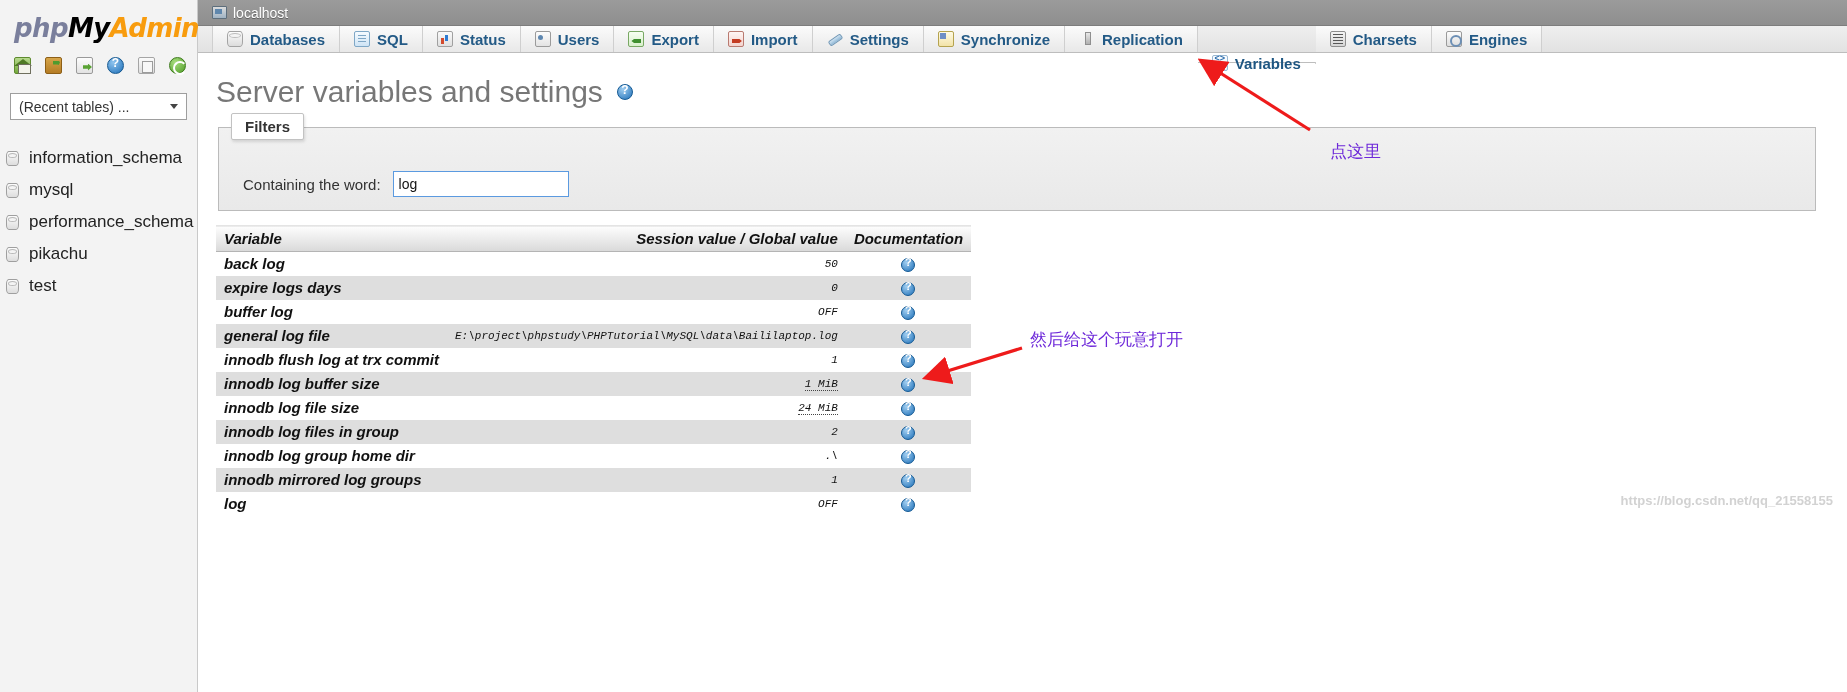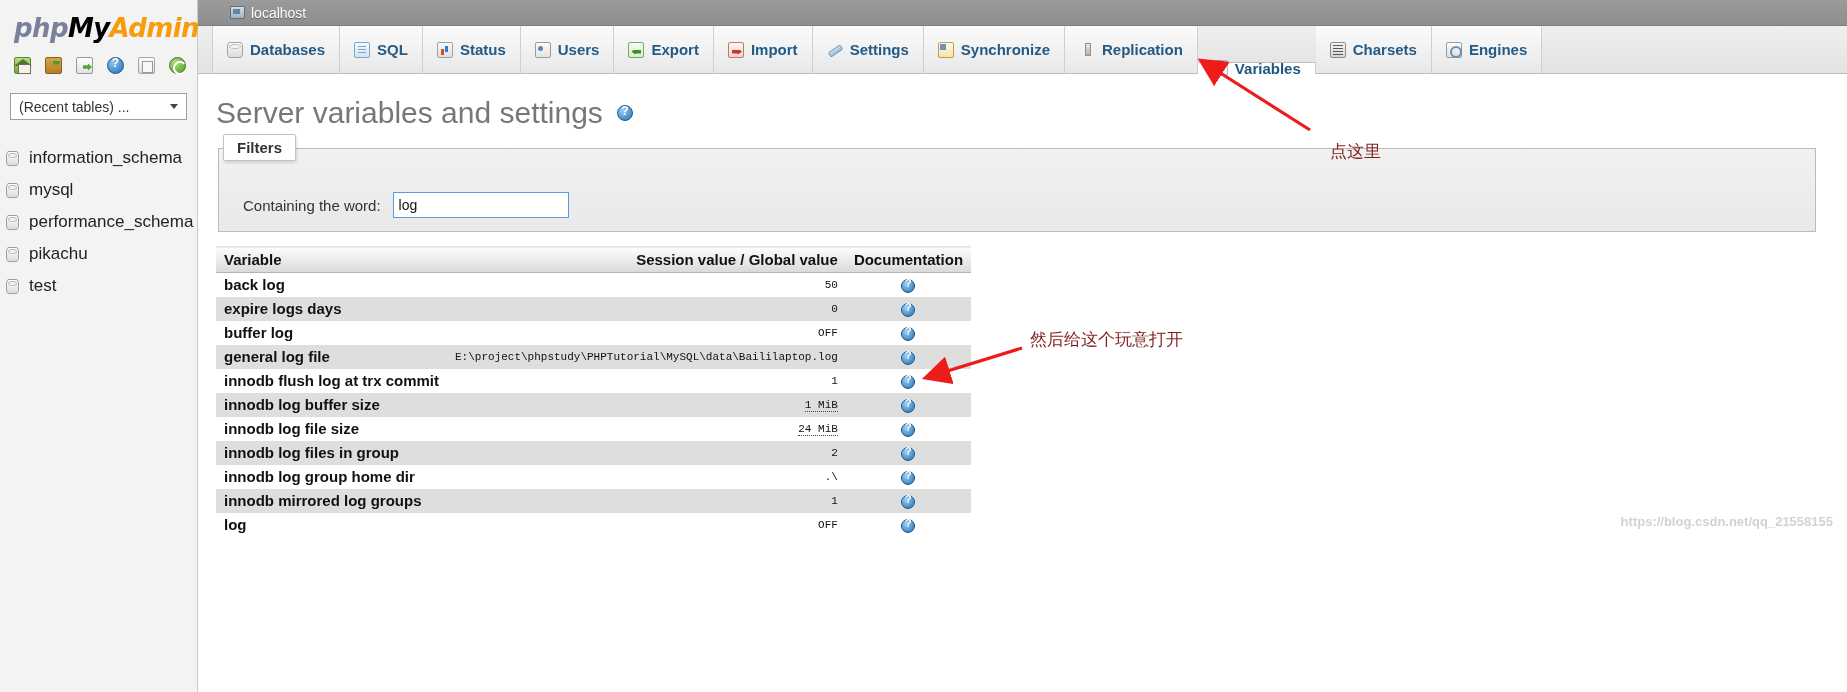--- a/index.html
+++ b/index.html
@@ -164,21 +164,21 @@
     background: #fff;
     position: relative;
     overflow: hidden;
   }
   #serverbar {
     height: 26px;
     background: linear-gradient(#9b9b9b,#8e8e8e);
     border-bottom: 1px solid #7d7d7d;
     display: flex;
     align-items: center;
-    padding-left: 32px;
+    padding-left: 14px;
     color: #fff;
   }
   #serverbar .host-icon {
     width: 15px; height: 13px;
     background: linear-gradient(#dcdcdc,#9fb3c4);
     border: 1px solid #5d6e7c;
     border-radius: 1px;
     margin-right: 6px;
     position: relative;
   }
@@ -186,21 +186,21 @@
     content:""; position:absolute; left:2px; top:2px; width:7px; height:5px;
     background:#5f87ad;
   }
   #serverbar .host-label {
     font-size: 14px;
     color: #fff;
     text-shadow: 0 1px 0 rgba(0,0,0,.35);
   }
 
   #tabs {
-    height: 48px;
+    height: 27px;
     background: linear-gradient(#efefef,#e2e2e2);
     border-bottom: 1px solid #bdbdbd;
     display: flex;
     align-items: stretch;
     padding-left: 14px;
   }
   .tab {
     display: flex;
     align-items: center;
     gap: 7px;
@@ -279,21 +279,21 @@
     position: absolute; left: 0; top: -2px; width: 100%;
     text-align: center;
     color: #fff;
     font: bold 12px "Liberation Sans", sans-serif;
   }
 
   
   #filters-wrap { margin: 18px 0 0 20px; position: relative; }
   #filters-legend {
     position: absolute;
-    left: 5px; top: -14px;
+    left: 13px; top: -14px;
     background: #fff;
     border: 1px solid #c2c2c2;
     border-radius: 2px;
     padding: 4px 13px;
     font-size: 15px;
     font-weight: bold;
     color: #333;
     box-shadow: 1px 2px 3px rgba(0,0,0,.12);
     z-index: 2;
   }
@@ -322,20 +322,21 @@
     font-family: "Liberation Sans", sans-serif;
     outline: none;
   }
 
   
   #vars-table {
     margin: 14px 0 0 18px;
     border-collapse: collapse;
     width: 703px;
     font-size: 15px;
+    font-style: italic;
   }
   #vars-table th {
     background: linear-gradient(#fdfdfd,#d9d9d9);
     border-bottom: 1px solid #b4b4b4;
     border-top: 1px solid #e4e4e4;
     font-weight: bold;
     color: #111;
     height: 26px;
     padding: 0 8px;
     white-space: nowrap;
@@ -376,21 +377,21 @@
     content: "?";
     position: absolute; left: 0; top: -3px; width: 100%;
     text-align: center;
     color: #fff;
     font: bold 11px "Liberation Sans", sans-serif;
   }
 
   
   .anno-text {
     position: absolute;
-    color: #7f1d1d;
+    color: #6d28d9;
     font-size: 17px;
     font-family: "DejaVu Sans", sans-serif;
     white-space: nowrap;
   }
   #anno1-text { left: 1330px; top: 140px; }
   #anno2-text { left: 1030px; top: 328px; }
   #arrows { position: absolute; left: 0; top: 0; width: 1847px; height: 692px; pointer-events: none; }
 
   #watermark {
     position: absolute;

